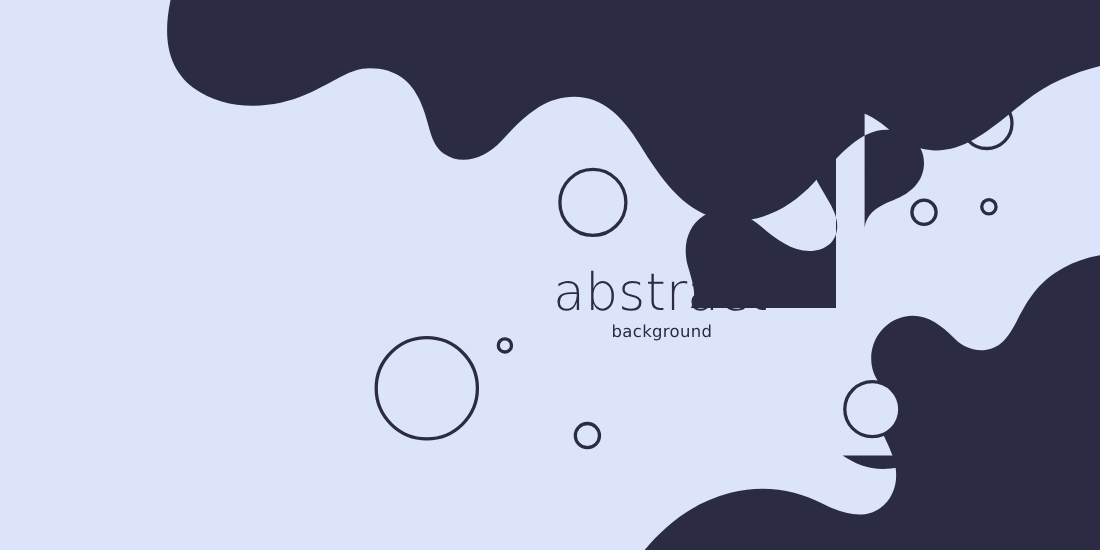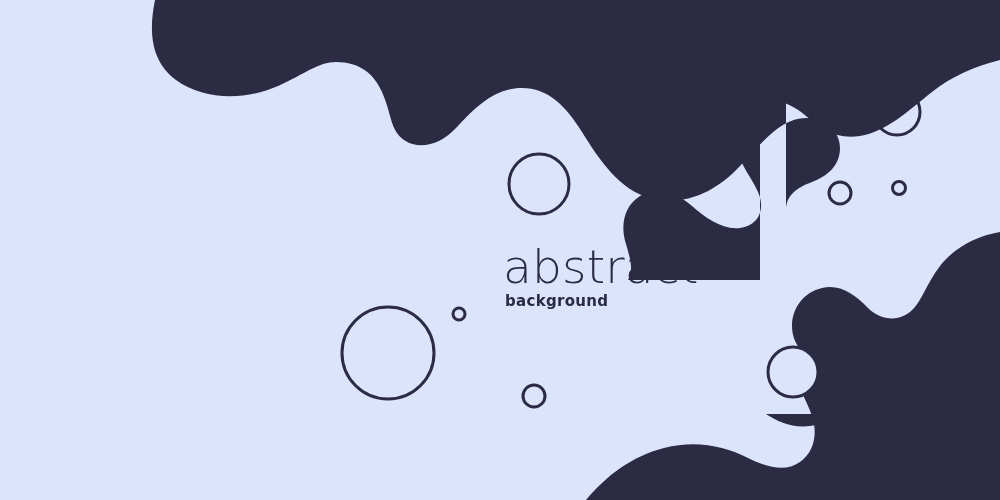--- a/index.html
+++ b/index.html
@@ -35,26 +35,27 @@
     font-size: 47px;
     font-weight: 300;
     letter-spacing: 0.2px;
     color: #2b2b44;
     line-height: 1;
   }
   .subhead {
     display: block;
     font-family: "DejaVu Sans", sans-serif;
     font-size: 15px;
-    font-weight: 700;
+    font-weight: 400;
     letter-spacing: 0.3px;
     color: #2b2b44;
     line-height: 1;
     margin-top: 4px;
     margin-left: 2px;
+    text-align: center;
   }
 </style>
 </head>
 <body>
 
 <div id="poster" style="width: 1000px; height: 500px; background: #f0abfc;">
 
   <svg class="layer" viewBox="0 0 1000 500" preserveAspectRatio="none" aria-hidden="true">
 
     <rect id="bg-rect" x="0" y="0" width="1000" height="500" fill="#dce4fb"></rect>

